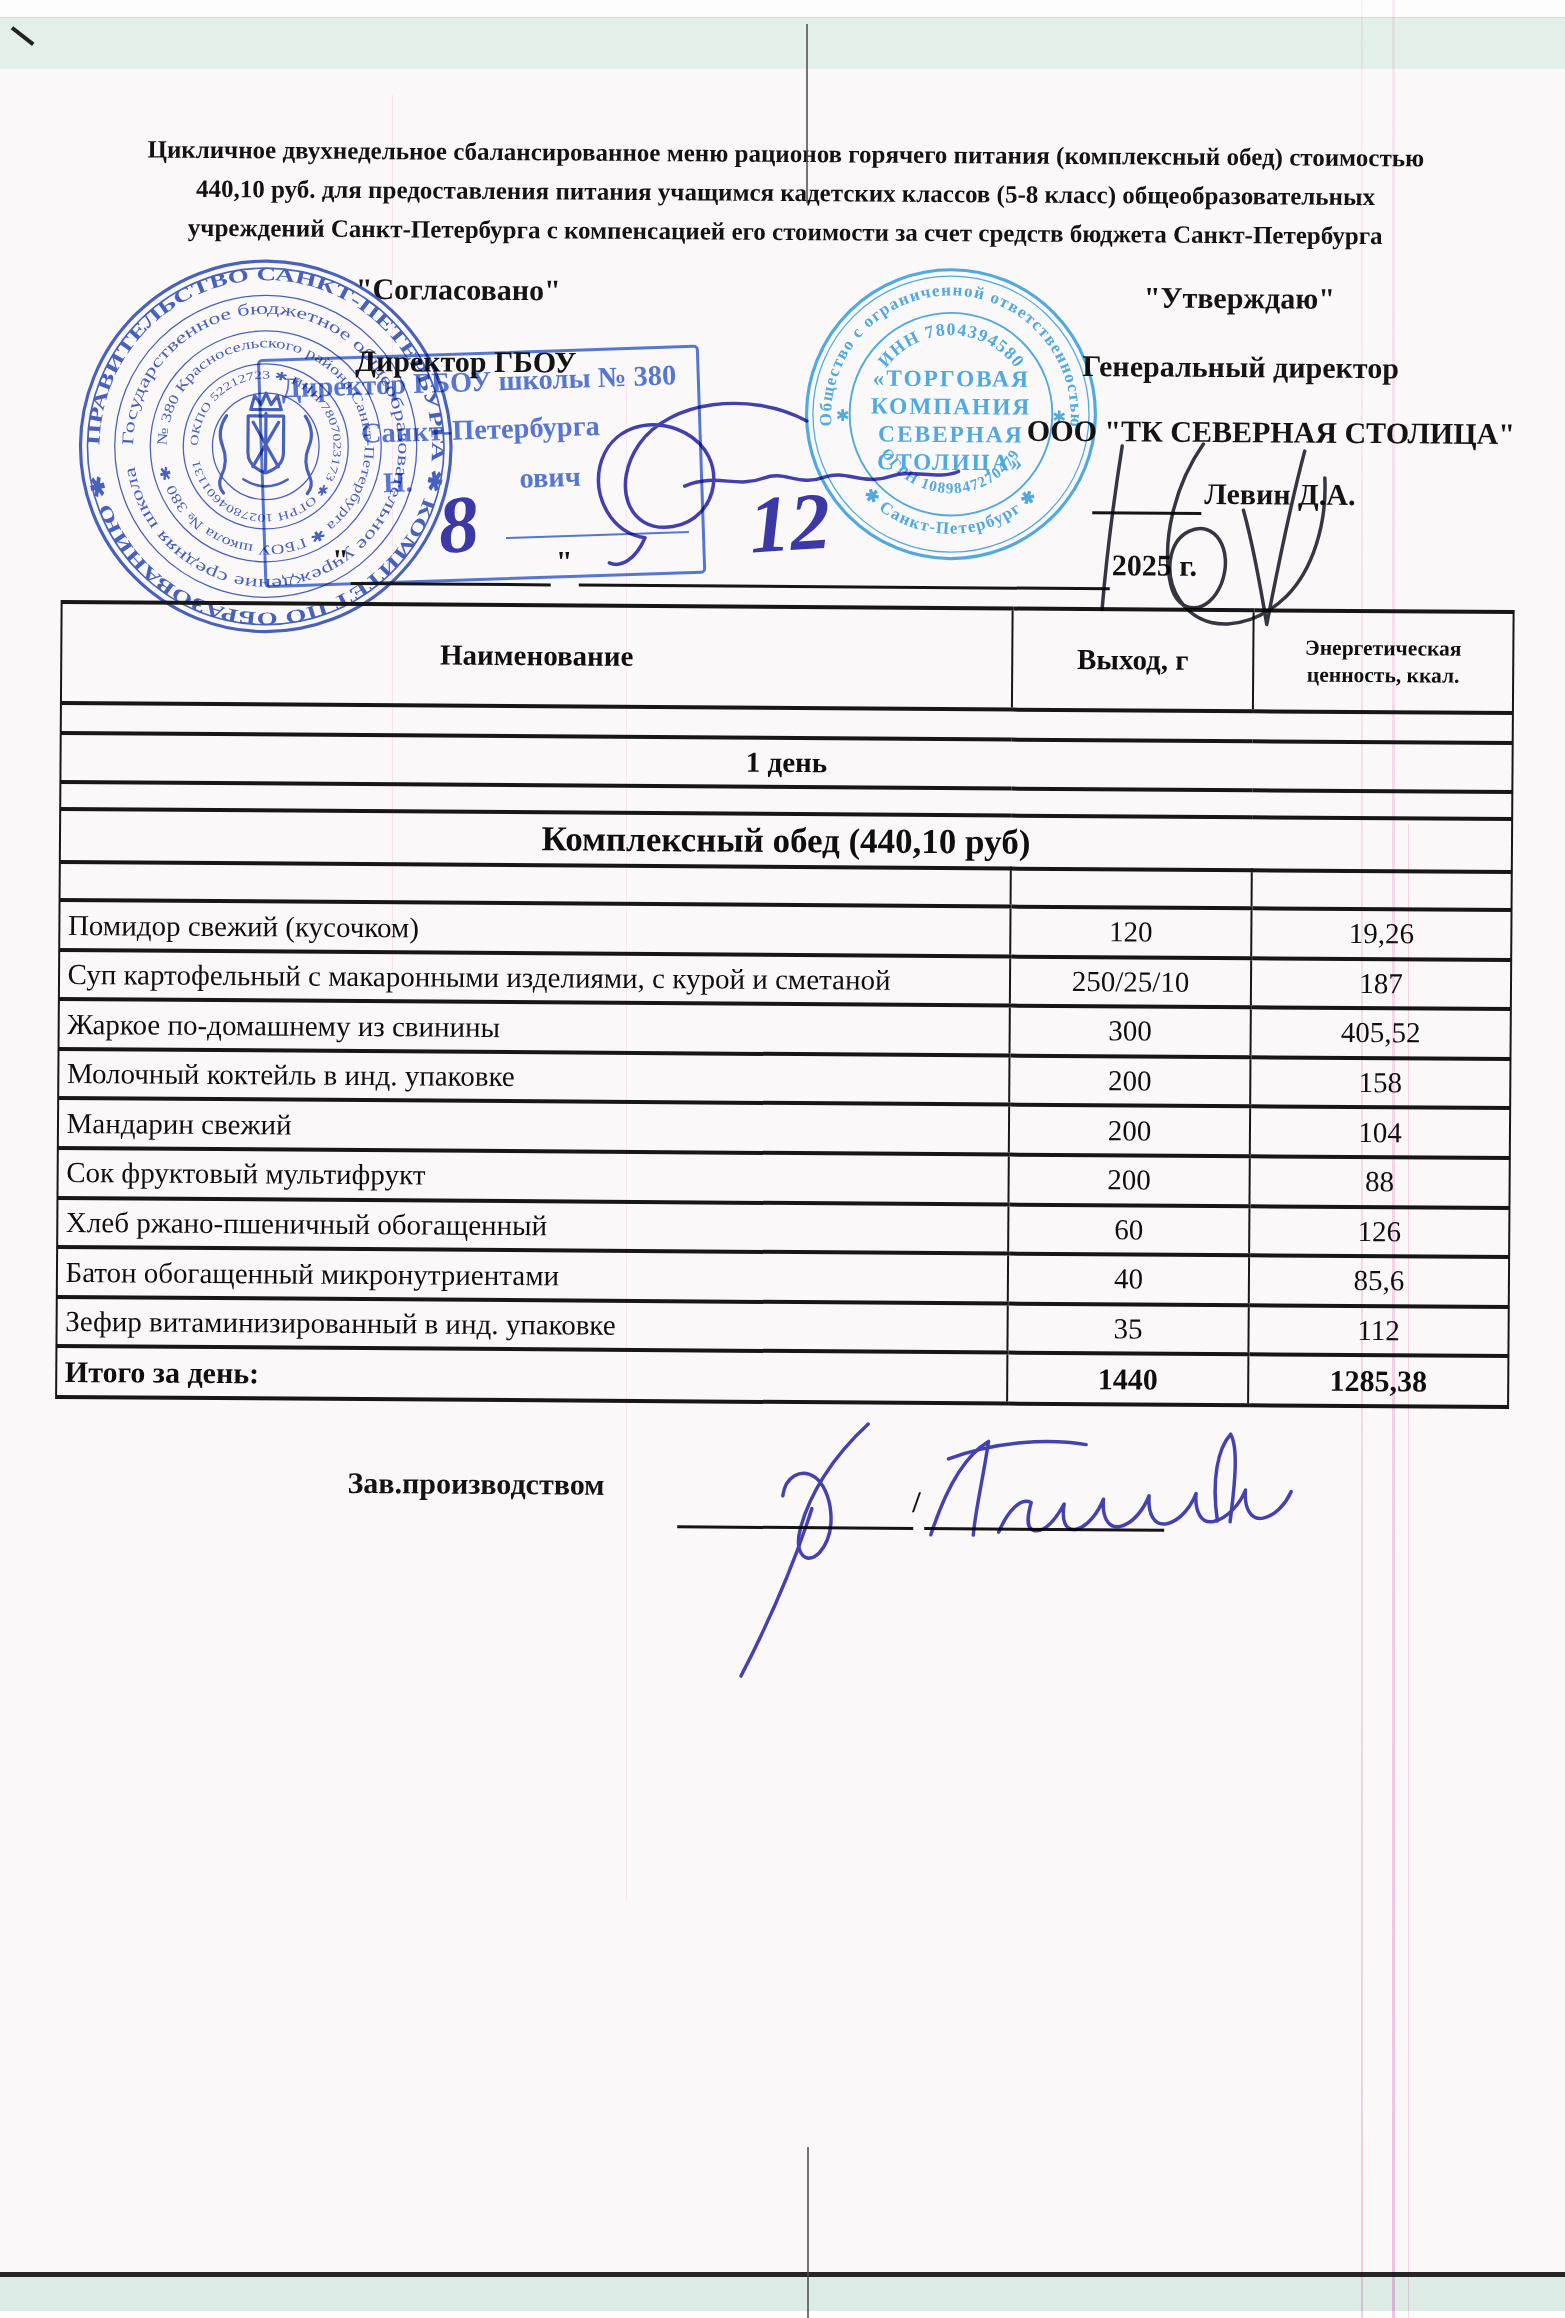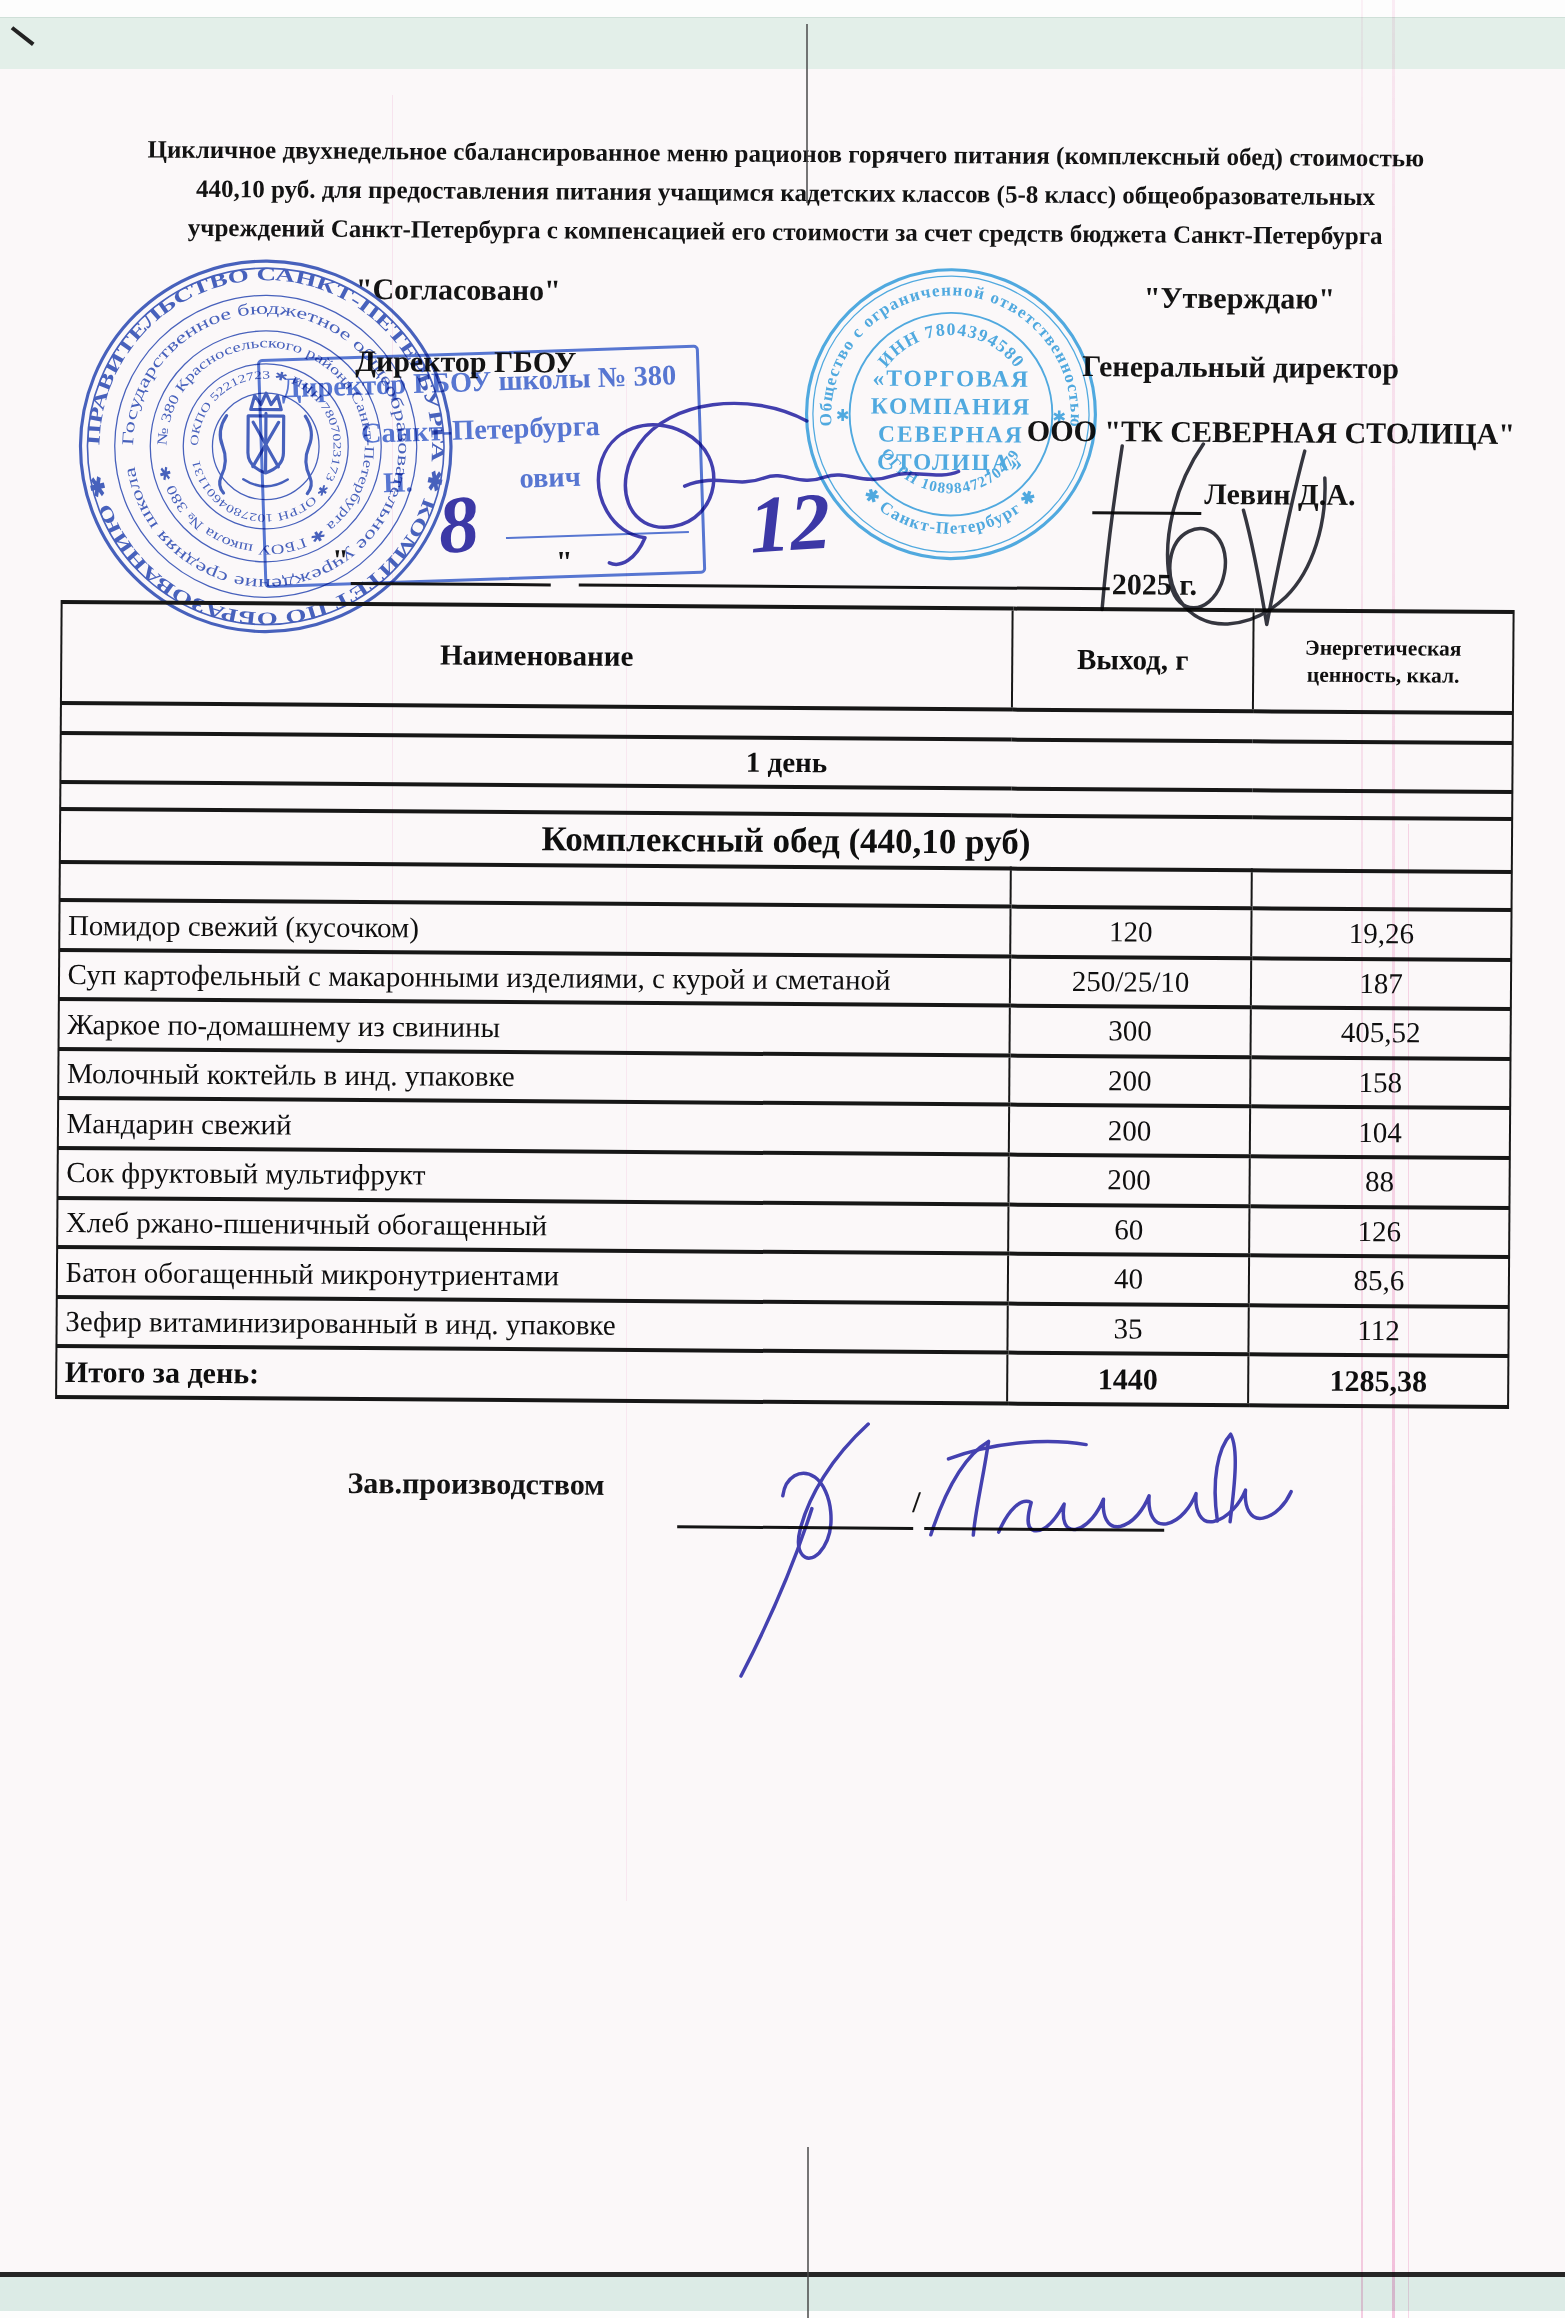--- a/index.html
+++ b/index.html
@@ -184,21 +184,21 @@
       <text x="240" y="328">СТОЛИЦА»</text>
     </g>
   </svg>
 
   <div class="abs b47" style="left:331px;top:546px;">"</div>
   <div class="abs uline" style="left:350px;top:585px;width:200px;"></div>
   <div class="abs hand-digit" style="left:437px;top:487px;transform:rotate(-6deg);">8</div>
   <div class="abs b47" style="left:555px;top:546px;">"</div>
   <div class="abs uline" style="left:578px;top:585px;width:531px;"></div>
   <div class="abs hand-digit" style="left:748px;top:483px;transform:rotate(-4deg);">12</div>
-  <div class="abs b47" style="left:1111px;top:565px;text-align:center;">2025 г.</div>
+  <div class="abs b47" style="left:1111px;top:546px;text-align:center;">2025 г.</div>
 
   <table class="menu">
     <colgroup>
       <col style="width:951px">
         <col style="width:241px">
         <col style="width:260px">
     </colgroup>
     <thead>
       <tr class="head-row">
         <th>Наименование</th>

